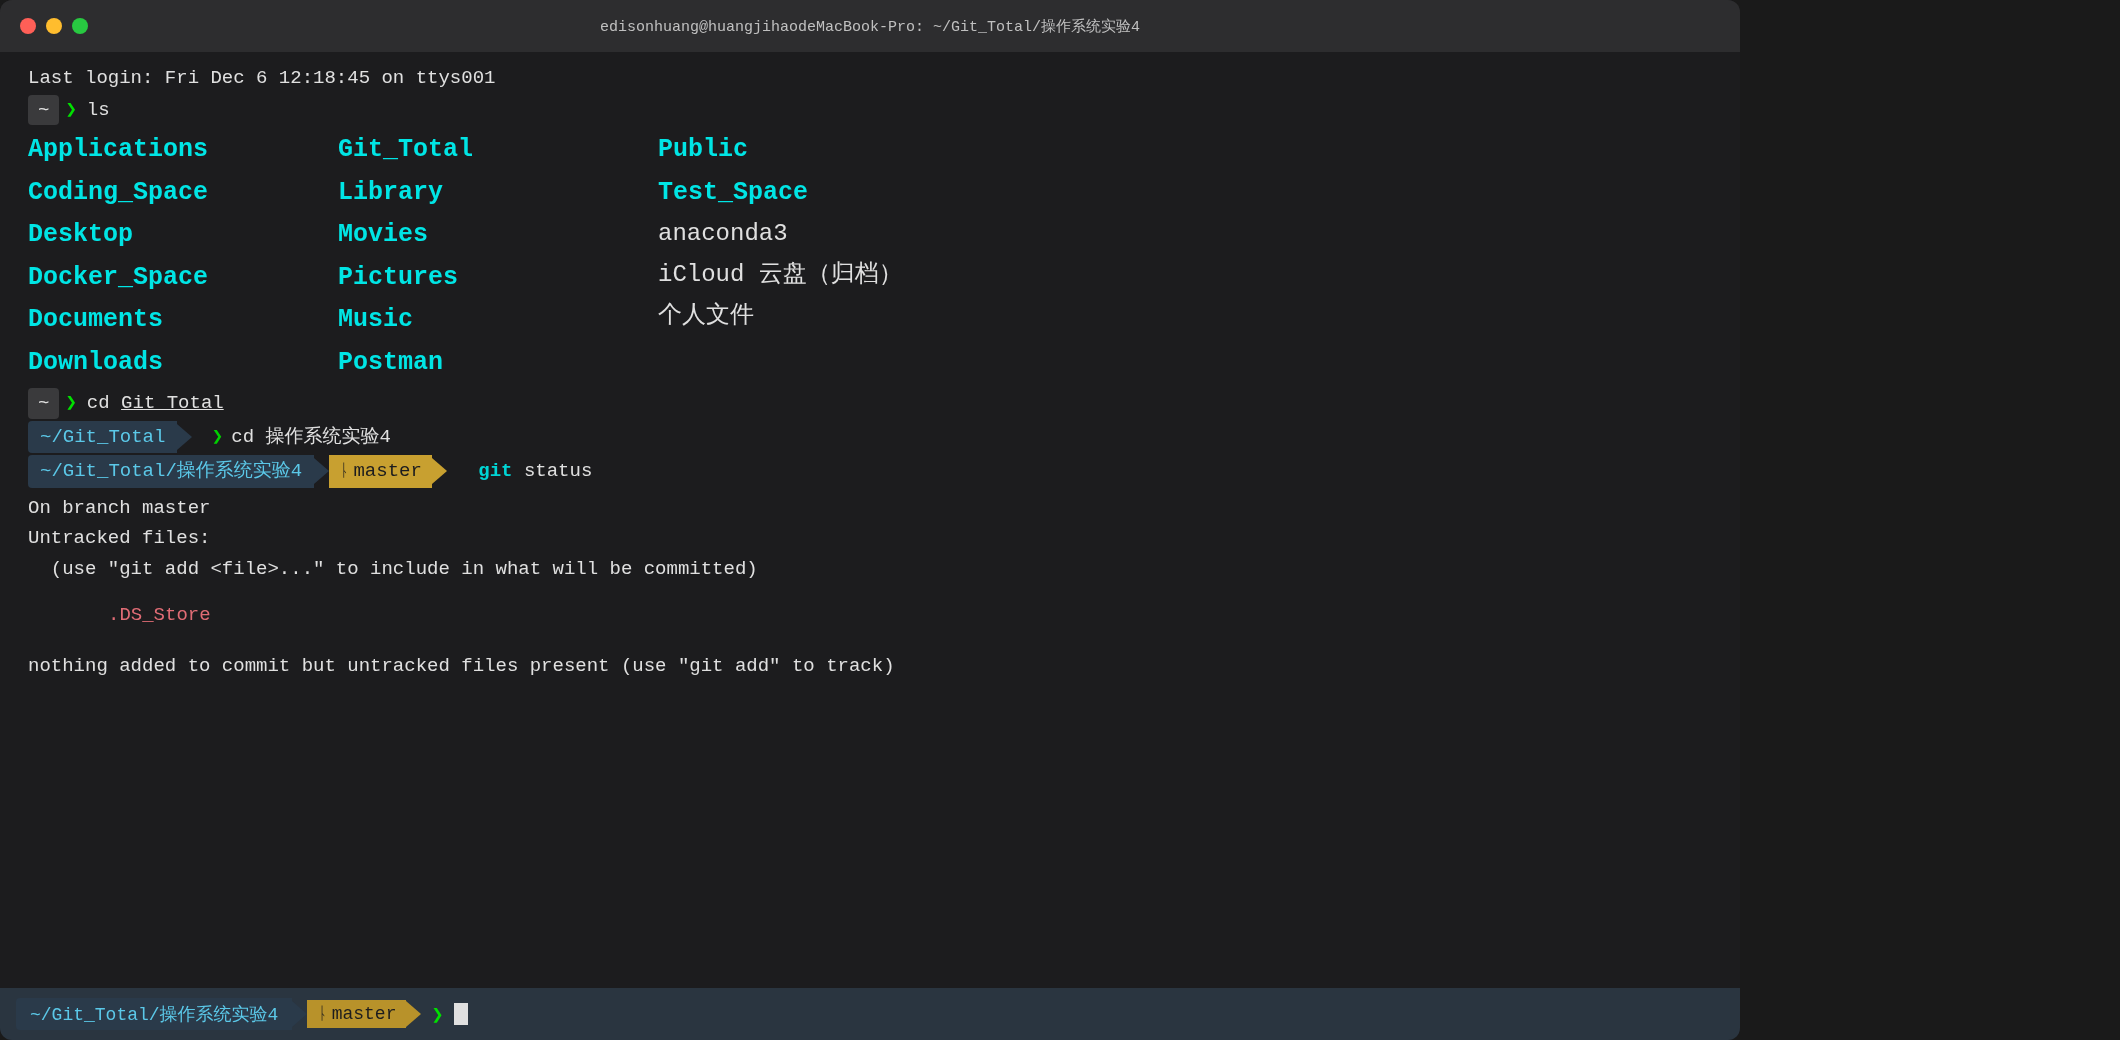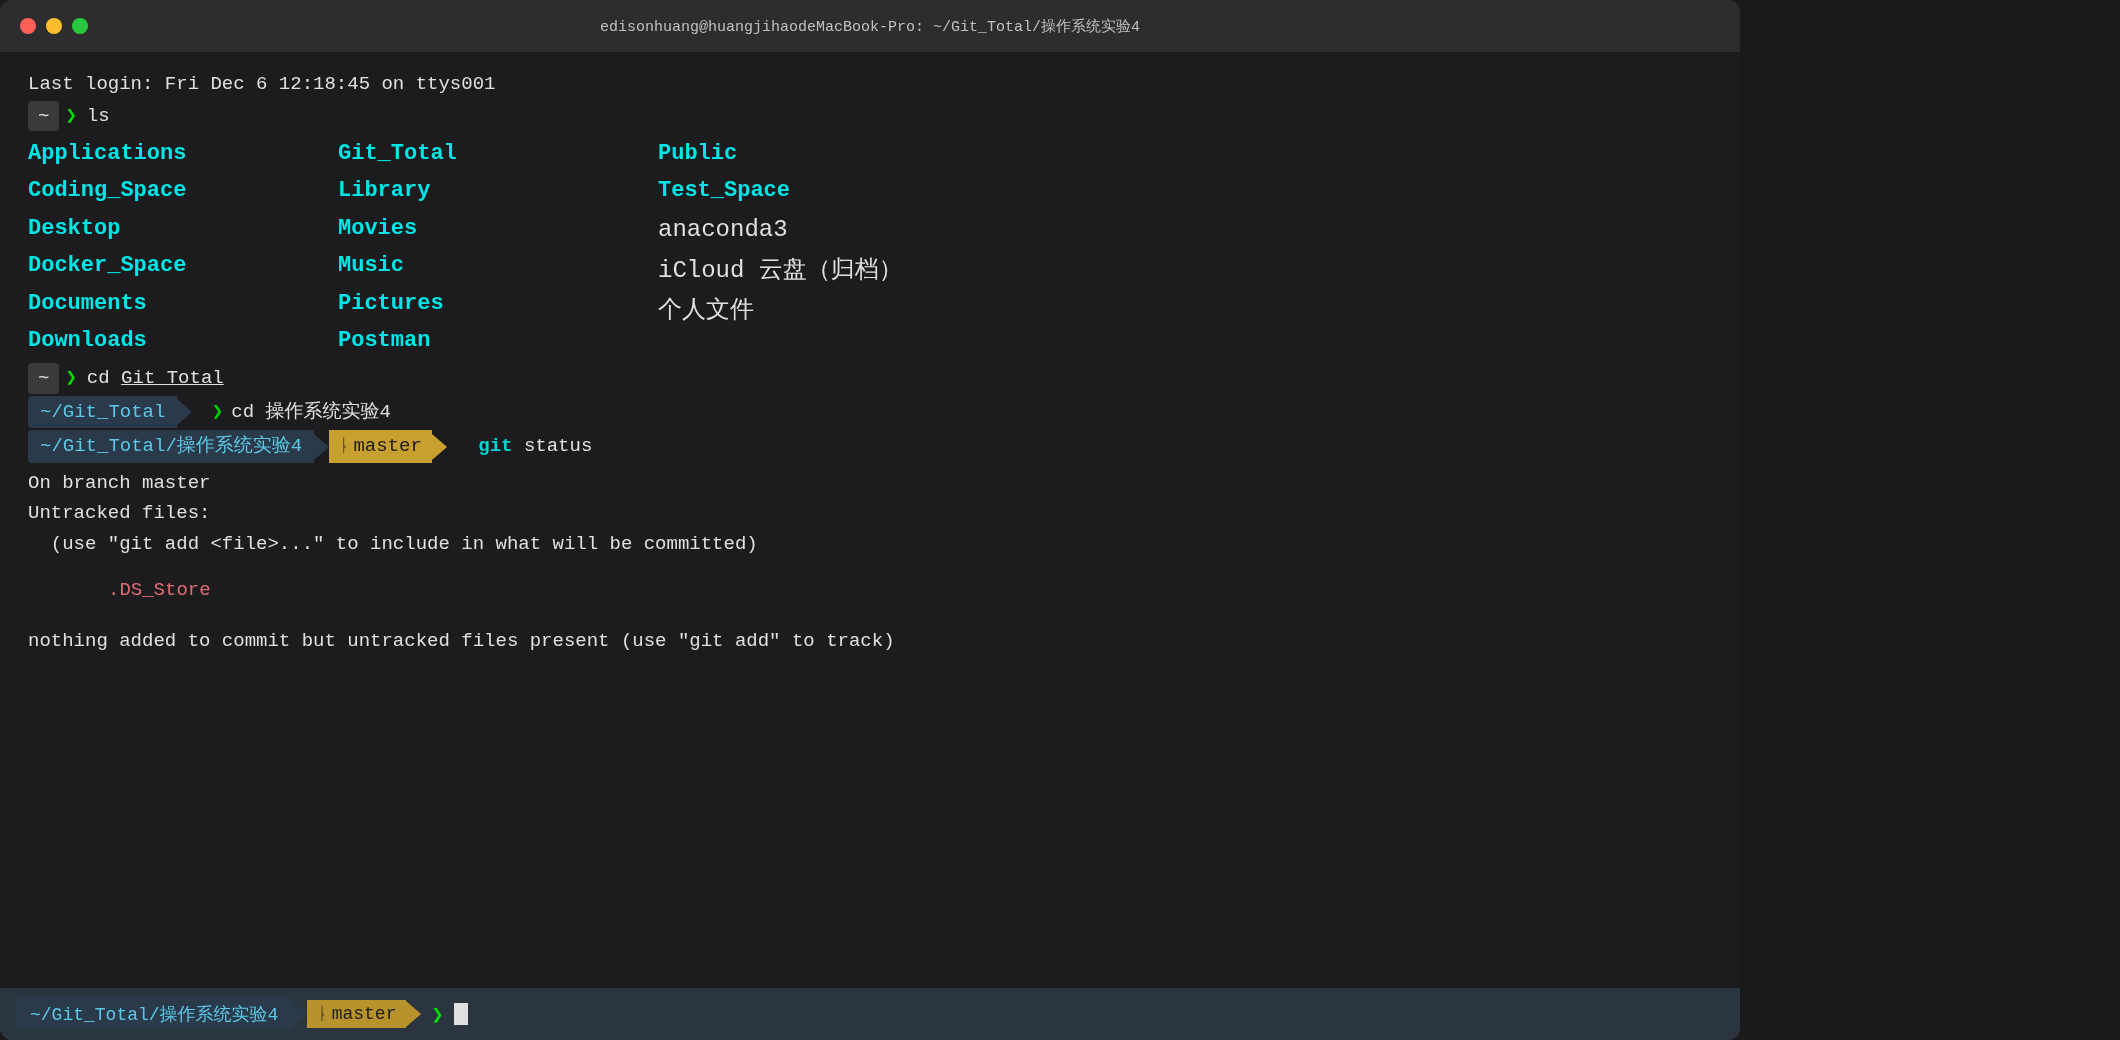--- a/index.html
+++ b/index.html
@@ -56,21 +56,21 @@
 
     .title-text {
       color: #c0c0c0;
       font-size: 15px;
       font-weight: 400;
     }
 
     .terminal-body {
       flex: 1;
       background: #1c1c1e;
-      padding: 18px 28px;
+      padding: 12px 28px;
       overflow: hidden;
       font-size: 19px;
       line-height: 1.5;
     }
 
     .line {
       display: flex;
       align-items: center;
       flex-wrap: wrap;
       margin-bottom: 2px;
@@ -127,21 +127,21 @@
     }
 
     .ls-grid {
       display: grid;
       grid-template-columns: 310px 320px auto;
       margin: 4px 0;
     }
 
     .ls-item {
       color: #00e5e5;
-      font-size: 22px;
+      font-size: 25px;
       line-height: 1.7;
       font-weight: 700;
     }
 
     .ls-item-white {
       color: #e0e0e0;
       font-size: 24px;
       line-height: 1.7;
     }
 
@@ -233,22 +233,22 @@
         <div class="ls-item">Desktop</div>
         <div class="ls-item">Docker_Space</div>
         <div class="ls-item">Documents</div>
         <div class="ls-item">Downloads</div>
       </div>
 
       <div>
         <div class="ls-item">Git_Total</div>
         <div class="ls-item">Library</div>
         <div class="ls-item">Movies</div>
+        <div class="ls-item">Pictures</div>
         <div class="ls-item">Music</div>
-        <div class="ls-item">Pictures</div>
         <div class="ls-item">Postman</div>
       </div>
 
       <div>
         <div class="ls-item">Public</div>
         <div class="ls-item">Test_Space</div>
         <div class="ls-item-white">anaconda3</div>
         <div class="ls-item-white">iCloud 云盘（归档）</div>
         <div class="ls-item-white">个人文件</div>
       </div>

